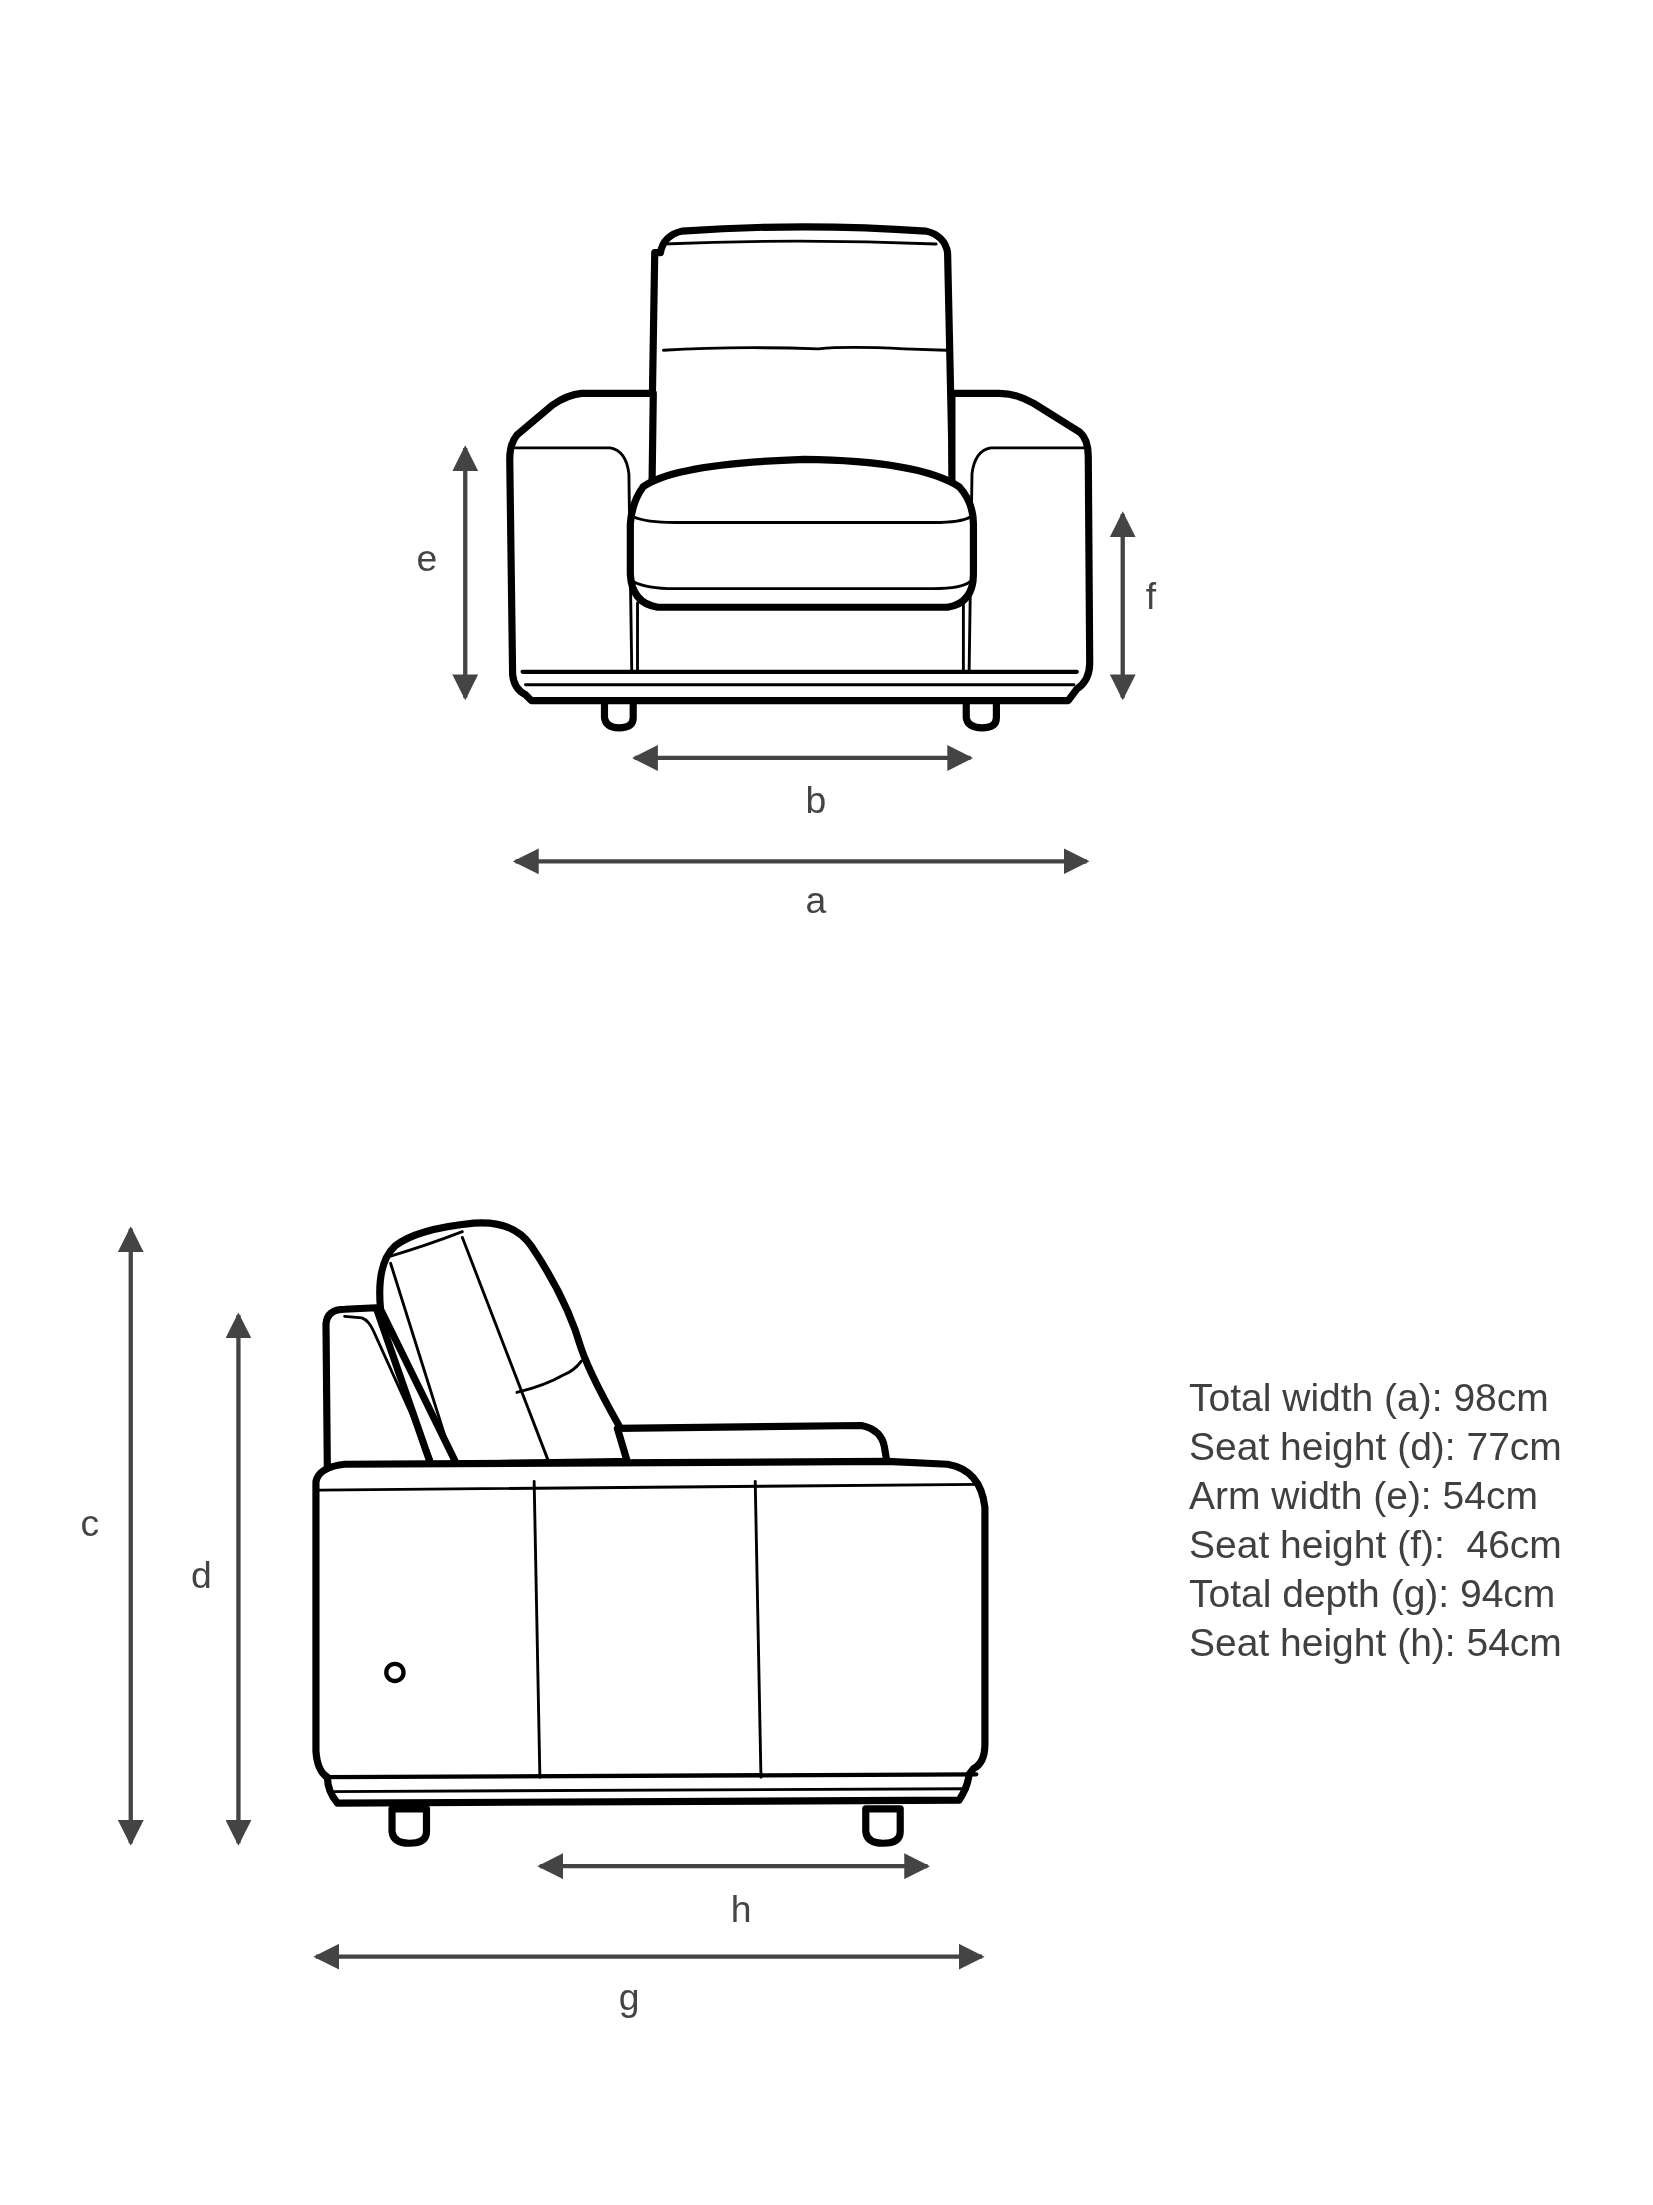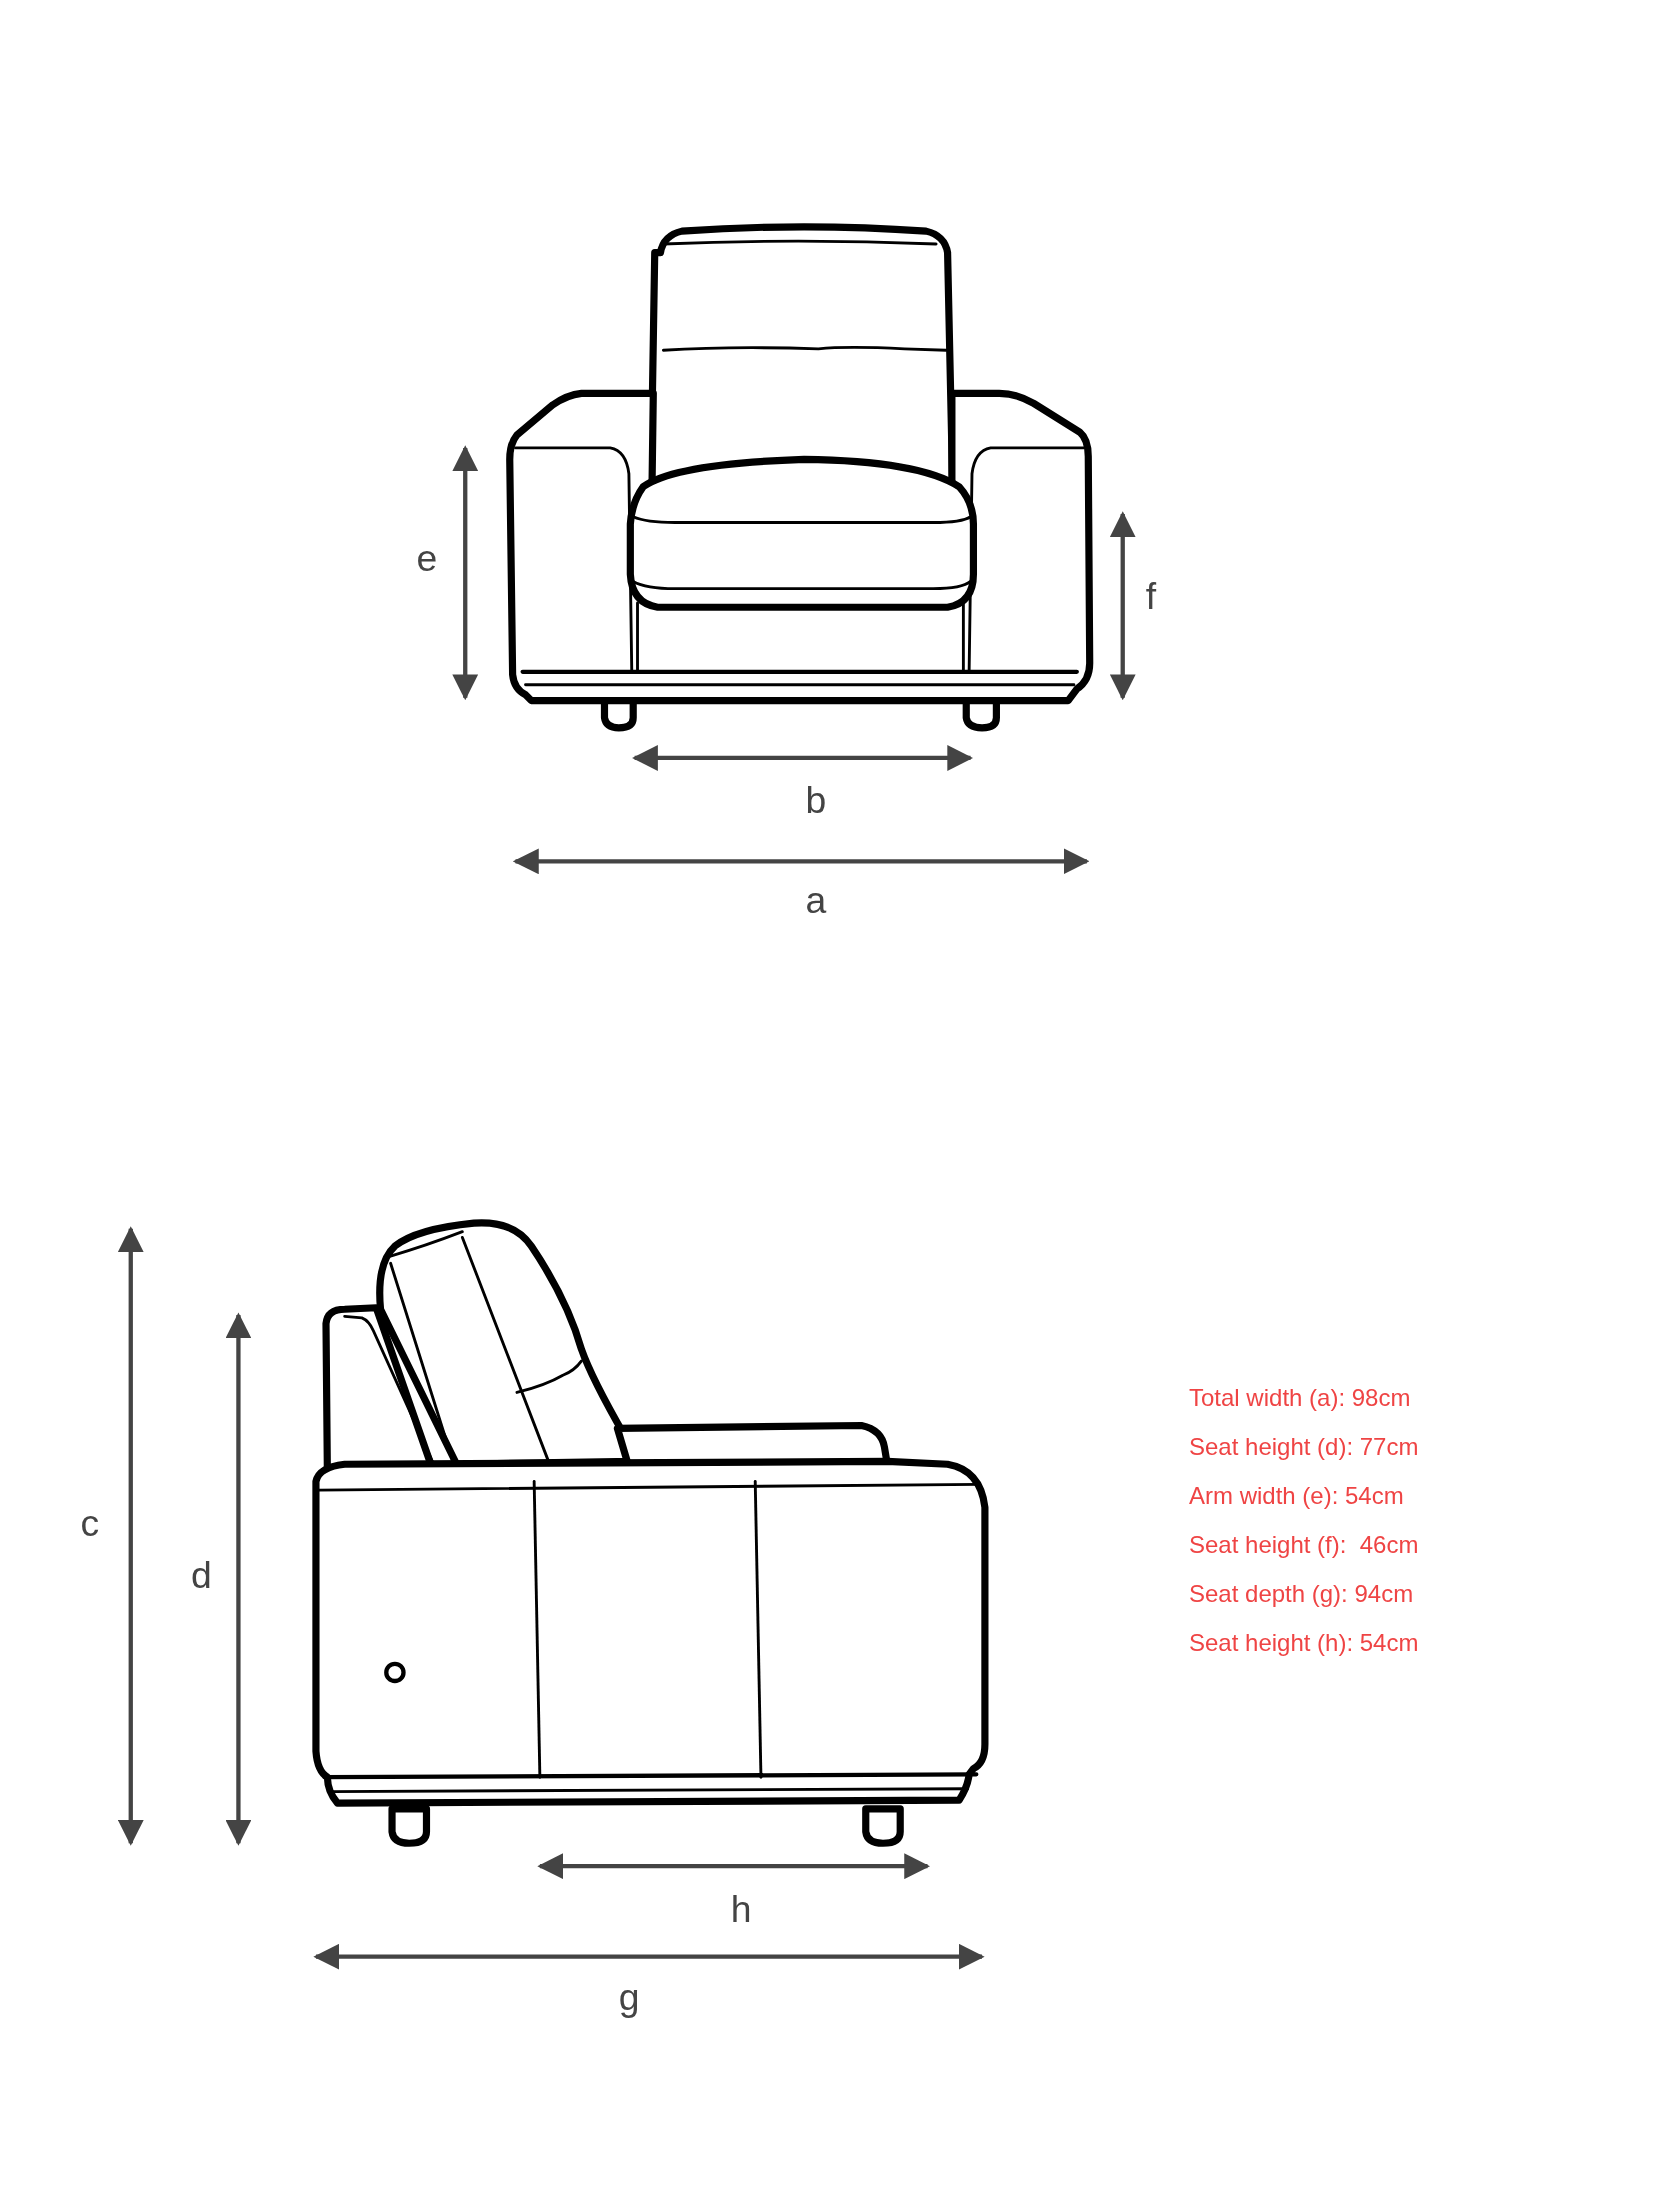--- a/index.html
+++ b/index.html
@@ -5,21 +5,21 @@
     html, body { margin: 0; padding: 0; background: #ffffff; }
     body { width: 1654px; height: 2205px; position: relative; overflow: hidden; font-family: "Liberation Sans", sans-serif; }
     #diagram { position: absolute; left: 0; top: 0; width: 1654px; height: 2205px; }
     .outline { fill: #ffffff; stroke: #000000; stroke-width: 5; stroke-linejoin: round; stroke-linecap: round; }
     .thin { fill: none; stroke: #000000; stroke-width: 2; stroke-linejoin: round; stroke-linecap: round; }
     .mid { fill: none; stroke: #000000; stroke-width: 3; stroke-linejoin: round; stroke-linecap: round; }
     .dim-line { stroke: #444444; stroke-width: 3; fill: none; }
     .dim-head { fill: #444444; }
     .dim-label { font-family: "Liberation Sans", sans-serif; font-size: 26px; fill: #444444; }
     .spec-list { position: absolute; left: 1189px; top: 1373px; margin: 0; padding: 0; list-style: none; }
-    .spec-list li { font-size: 24px; line-height: 49px; color: #ef4444; white-space: pre; }
+    .spec-list li { font-size: 39px; line-height: 49px; color: #404040; white-space: pre; }
   </style>
 </head>
 <body>
 
 <svg id="diagram" viewBox="0 0 1152 1536" xmlns="http://www.w3.org/2000/svg">
   <defs>
     <marker id="ah" viewBox="0 0 10 10" refX="9" refY="5" markerWidth="6" markerHeight="6" orient="auto-start-reverse">
       <path d="M0,0 L10,5 L0,10 z" class="dim-head"></path>
     </marker>
   </defs>
@@ -107,16 +107,16 @@
     <line class="dim-line" x1="220" y1="1363" x2="684" y2="1363" marker-start="url(#ah)" marker-end="url(#ah)"></line>
     <text class="dim-label" x="431" y="1400">g</text>
   </g>
 </svg>
 
 <ul class="spec-list">
   <li>Total width (a): 98cm</li>
   <li>Seat height (d): 77cm</li>
   <li>Arm width (e): 54cm</li>
   <li>Seat height (f):  46cm</li>
-  <li>Seat depth (g): 94cm</li>
+  <li>Total depth (g): 94cm</li>
   <li>Seat height (h): 54cm</li>
 </ul>
 
 
 </body></html>

